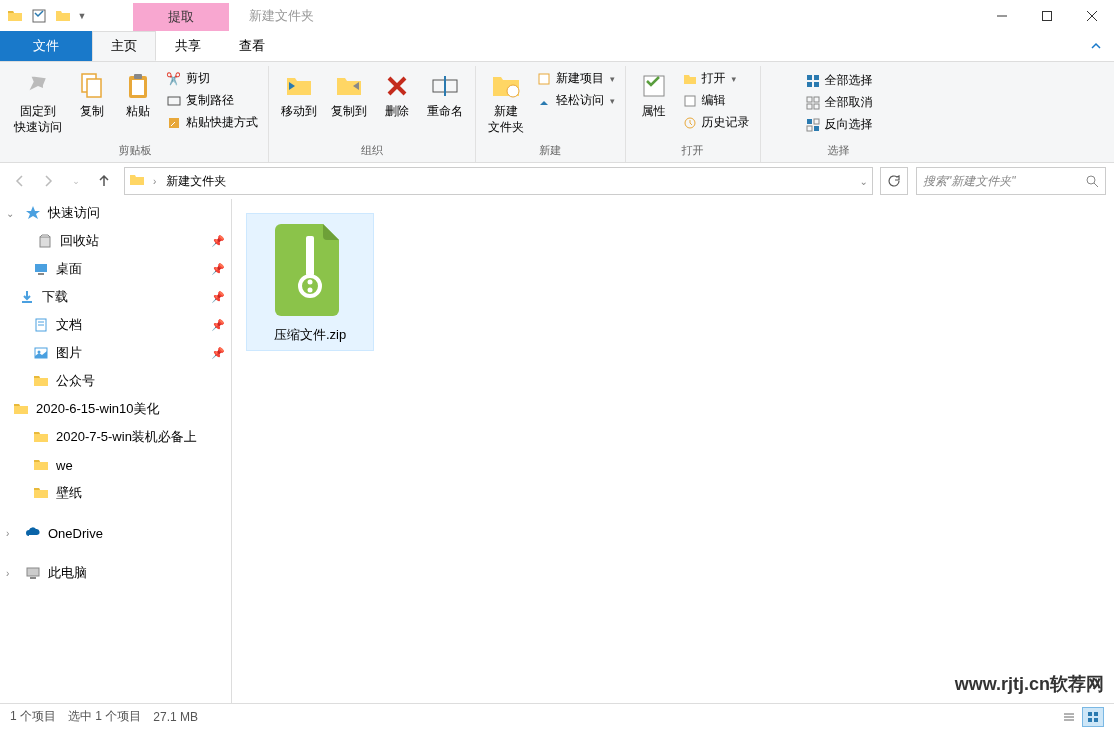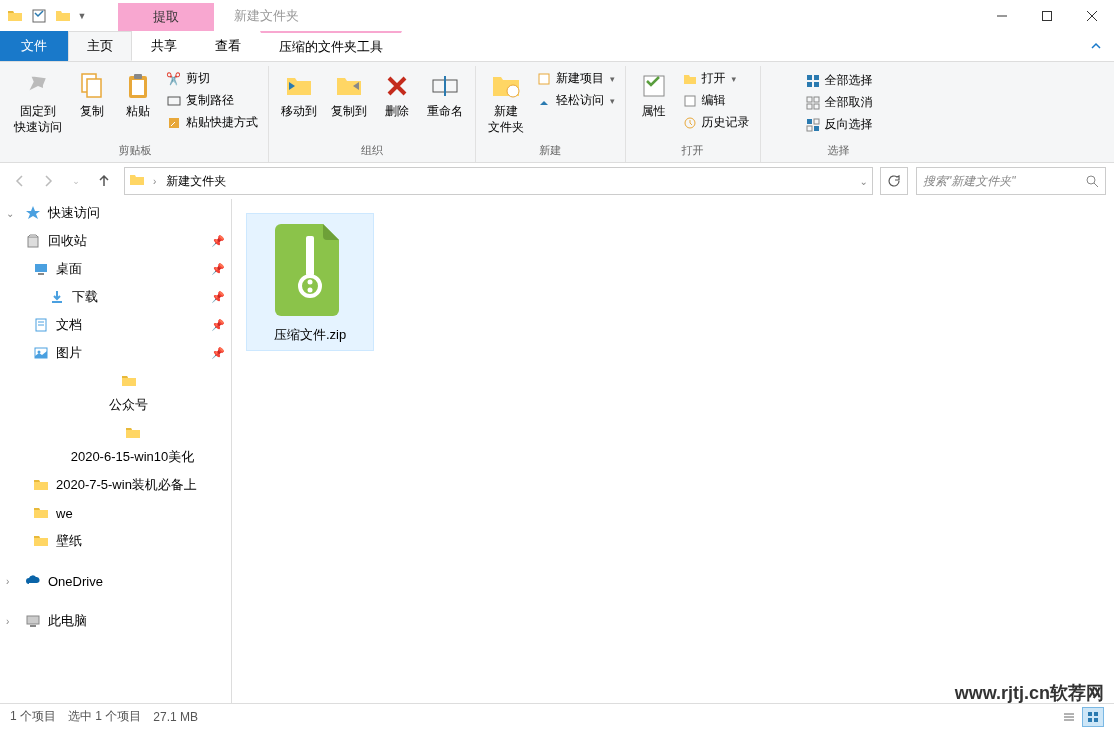--- a/index.html
+++ b/index.html
@@ -2,30 +2,30 @@
 <html><head>
 <meta charset="utf-8">
 <style>
 * { margin: 0; padding: 0; box-sizing: border-box; font-family: "Microsoft YaHei", "Segoe UI", sans-serif; }
 body { width: 1114px; height: 729px; background: #fff; font-size: 12px; color: #000; overflow: hidden; position: relative; }
 
 
 .titlebar { height: 31px; background: #fff; display: flex; align-items: center; border-bottom: none; }
 .titlebar-left { display: flex; align-items: center; padding-left: 4px; gap: 2px; }
 .qat-icon { width: 22px; height: 22px; display: flex; align-items: center; justify-content: center; }
-.titlebar-tabs { display: flex; align-items: flex-end; height: 31px; margin-left: 30px; }
+.titlebar-tabs { display: flex; align-items: flex-end; height: 31px; margin-left: 45px; }
 .context-tab-header { background: #f8a7d0; color: #333; padding: 5px 35px; font-size: 13px; }
 .window-title { color: #999; font-size: 13px; margin-left: 20px; align-self: center; }
 .window-controls { margin-left: auto; display: flex; }
 .win-btn { width: 45px; height: 29px; display: flex; align-items: center; justify-content: center; color: #333; }
 
 
 .ribbon-tabs { height: 30px; display: flex; align-items: stretch; background: #fff; }
 .ribbon-tab { padding: 0 18px; display: flex; align-items: center; font-size: 13px; cursor: pointer; border: 1px solid transparent; }
-.ribbon-tab.file { background: #1979ca; color: #fff; padding: 0 20px; }
+.ribbon-tab.file { background: #1979ca; color: #fff; padding: 0 32px; }
 .ribbon-tab.active { background: #f5f6f7; border: 1px solid #ddd; border-bottom: 1px solid #f5f6f7; }
 .ribbon-tab.context { border-top: 2px solid #f8a7d0; }
 .ribbon-expand { margin-left: auto; padding: 0 12px; display: flex; align-items: center; color: #666; }
 
 
 .ribbon { height: 102px; background: #f5f6f7; border-top: 1px solid #ddd; border-bottom: 1px solid #ddd; display: flex; padding: 4px 2px 0; }
 .ribbon-group { display: flex; flex-direction: column; align-items: center; border-right: 1px solid #e1e1e1; padding: 0 6px; }
 .ribbon-group-items { display: flex; flex: 1; align-items: flex-start; gap: 2px; }
 .ribbon-group-label { font-size: 11px; color: #666; padding: 2px 0 4px; }
 .big-btn { display: flex; flex-direction: column; align-items: center; justify-content: space-between; padding: 4px 6px; min-width: 44px; text-align: center; cursor: pointer; }
@@ -64,21 +64,21 @@
 .file-item { width: 128px; display: flex; flex-direction: column; align-items: center; padding: 6px; border: 1px solid #cde8ff; background: #e5f3ff; cursor: pointer; }
 .file-item .thumb { width: 90px; height: 100px; display: flex; align-items: center; justify-content: center; }
 .file-item .name { margin-top: 6px; font-size: 13px; text-align: left; }
 
 
 .statusbar { height: 26px; border-top: 1px solid #ddd; display: flex; align-items: center; padding: 0 10px; font-size: 12px; color: #555; gap: 12px; }
 .statusbar .right { margin-left: auto; display: flex; align-items: center; gap: 2px; }
 .view-btn { width: 22px; height: 20px; border: 1px solid transparent; display: flex; align-items: center; justify-content: center; }
 .view-btn.active { border: 1px solid #7ab8e4; background: #cde6f7; }
 
-.watermark { position: absolute; bottom: 24px; right: 10px; font-size: 18px; font-weight: bold; color: #333; }
+.watermark { position: absolute; bottom: 33px; right: 10px; font-size: 18px; font-weight: bold; color: #333; }
 
 
 svg { display: block; }
 .folder-icon { fill: #ffd664; }
 </style>
 </head>
 <body>
 
 <div class="titlebar">
   <div class="titlebar-left">
@@ -123,21 +123,20 @@
         </svg>
       </div>
   </div>
 </div>
 
 <div class="ribbon-tabs">
   <div class="ribbon-tab file">文件</div>
   <div class="ribbon-tab active">主页</div>
   <div class="ribbon-tab">共享</div>
   <div class="ribbon-tab">查看</div>
-  <div class="ribbon-tab context">压缩的文件夹工具</div>
   <div class="ribbon-expand">
     <svg width="12" height="12">
         <path d="M2 8l4-4 4 4" fill="none" stroke="#1979ca" stroke-width="1.5"></path>
       </svg>
   </div>
 </div>
 
 <div class="ribbon">
   <div class="ribbon-group">
     <div class="ribbon-group-items">
@@ -408,41 +407,41 @@
     <div class="tree-item header">
       <span class="expand">⌄</span>
       <span class="icon">
           <svg width="16" height="16">
             <path fill="#4aa0e0" d="M8 1l2 5h5l-4 3 2 5-5-3-5 3 2-5-4-3h5z"></path>
           </svg>
         </span>
       <span>快速访问</span>
     </div>
     <div id="sidebar-items">
-        <div class="tree-item" style="padding-left: 24px;">
+        <div class="tree-item" style="padding-left: 36px;">
           <span class="icon">
             <svg width="16" height="16">
               <rect x="3" y="4" width="10" height="10" fill="#ddd" stroke="#888"></rect>
               <path d="M3 4l2-2h6l2 2" fill="none" stroke="#888"></path>
             </svg>
           </span>
           <span>回收站</span>
           <span class="pin">📌</span>
         </div>
         <div class="tree-item" style="padding-left: 32px;">
           <span class="icon">
             <svg width="16" height="16">
               <rect x="2" y="3" width="12" height="8" fill="#4aa0e0"></rect>
               <rect x="5" y="12" width="6" height="2" fill="#888"></rect>
             </svg>
           </span>
           <span>桌面</span>
           <span class="pin">📌</span>
         </div>
-        <div class="tree-item" style="padding-left: 48px;">
+        <div class="tree-item" style="padding-left: 18px;">
           <span class="icon">
             <svg width="16" height="16">
               <path d="M8 2v8m-3-3l3 3 3-3" stroke="#4aa0e0" fill="none" stroke-width="2"></path>
               <line x1="3" y1="13" x2="13" y2="13" stroke="#4aa0e0" stroke-width="2"></line>
             </svg>
           </span>
           <span>下载</span>
           <span class="pin">📌</span>
         </div>
         <div class="tree-item" style="padding-left: 32px;">
@@ -460,30 +459,30 @@
           <span class="icon">
             <svg width="16" height="16">
               <rect x="2" y="3" width="12" height="10" fill="#fff" stroke="#4aa0e0"></rect>
               <circle cx="6" cy="7" r="1.5" fill="#4aa0e0"></circle>
               <path d="M2 11l4-3 3 2 5-4v7H2z" fill="#4aa0e0"></path>
             </svg>
           </span>
           <span>图片</span>
           <span class="pin">📌</span>
         </div>
-        <div class="tree-item" style="padding-left: 32px; flex-direction: column;">
+        <div class="tree-item" style="padding-left: 32px;">
           <span class="icon">
             <svg width="16" height="16" viewBox="0 0 16 16">
               <path class="folder-icon" d="M1 3h5l1 2h8v8H1z"></path>
               <path fill="#e8b93a" d="M1 3h5l1 2H1z"></path>
             </svg>
           </span>
           <span>公众号</span>
         </div>
-        <div class="tree-item" style="padding-left: 40px; flex-direction: column;">
+        <div class="tree-item" style="padding-left: 12px;">
           <span class="icon">
             <svg width="16" height="16" viewBox="0 0 16 16">
               <path class="folder-icon" d="M1 3h5l1 2h8v8H1z"></path>
               <path fill="#e8b93a" d="M1 3h5l1 2H1z"></path>
             </svg>
           </span>
           <span>2020-6-15-win10美化</span>
         </div>
         <div class="tree-item" style="padding-left: 32px;">
           <span class="icon">

